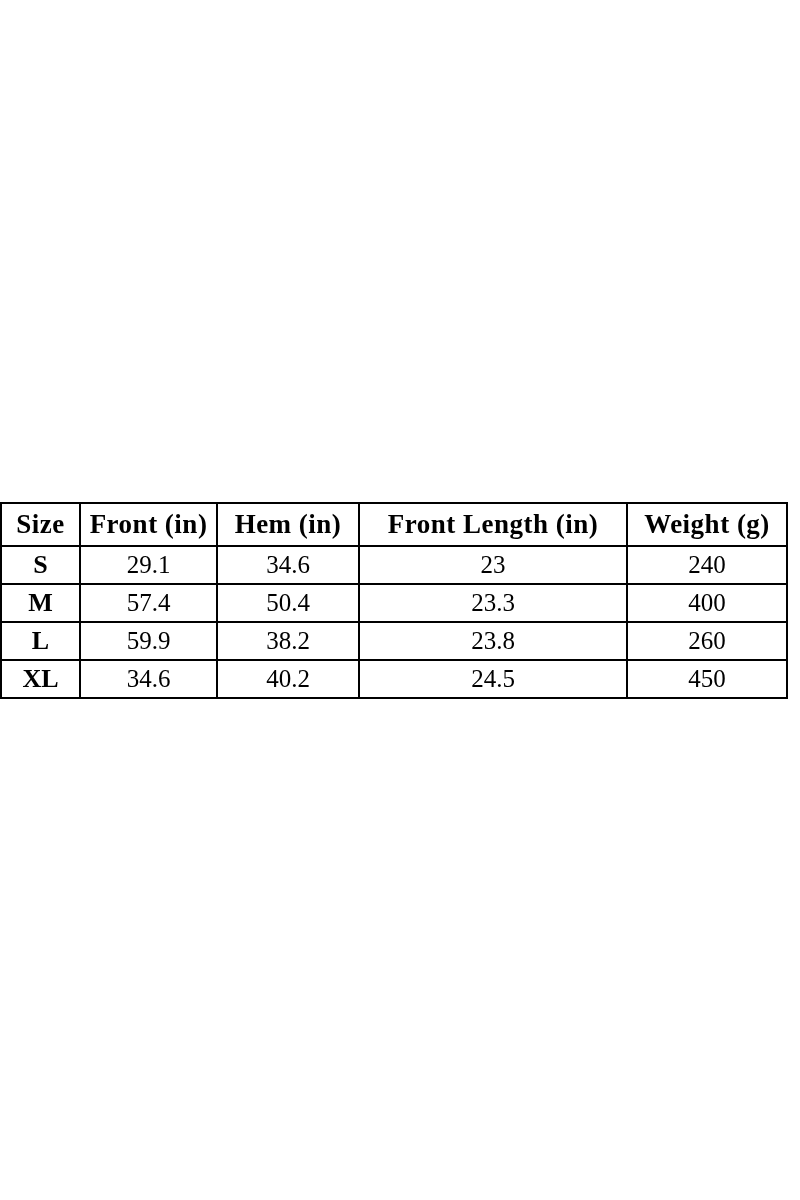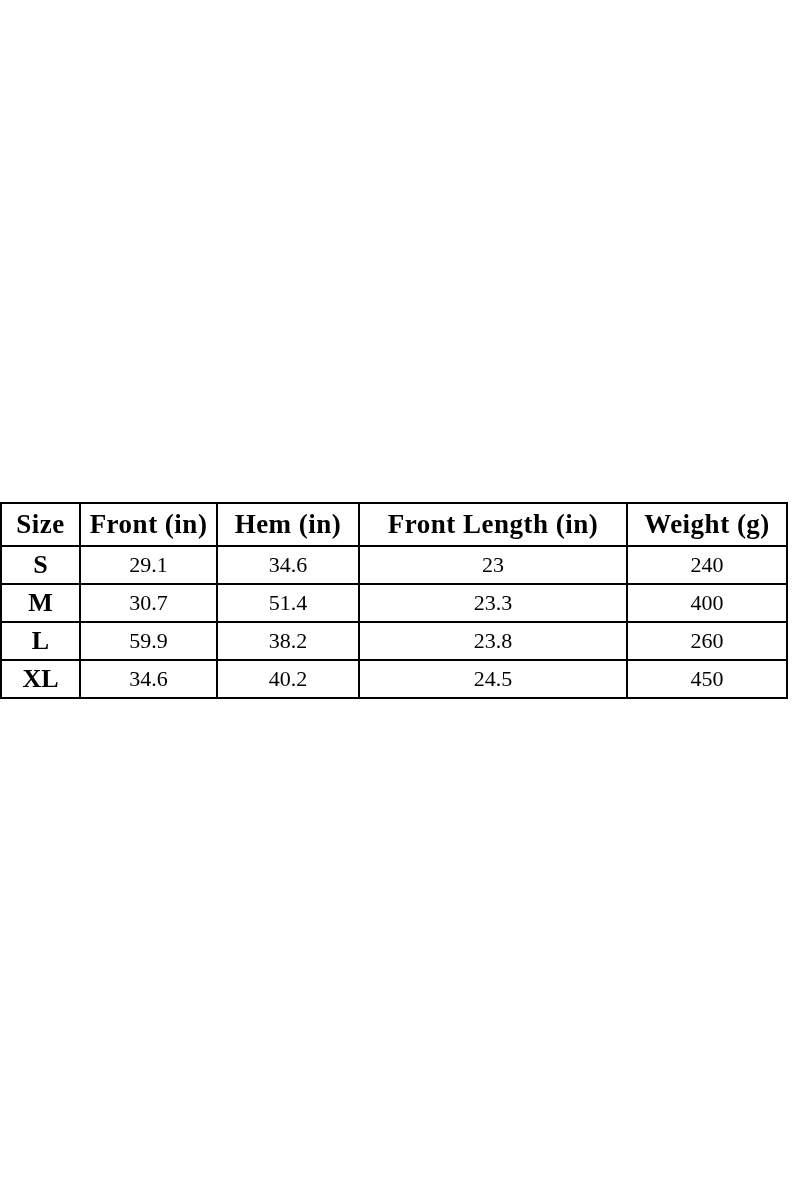--- a/index.html
+++ b/index.html
@@ -37,21 +37,21 @@
     white-space: nowrap;
   }
   table.size-chart th {
     height: 41px;
     font-size: 27px;
     font-weight: bold;
     letter-spacing: 0.5px;
   }
   table.size-chart td {
     height: 36px;
-    font-size: 22px;
+    font-size: 25px;
     font-weight: normal;
   }
   table.size-chart td.size-col {
     font-weight: bold;
     font-size: 26px;
   }
 </style>
 </head>
 <body>
 
@@ -76,22 +76,22 @@
     <tbody>
       <tr>
         <td class="size-col">S</td>
         <td>29.1</td>
         <td>34.6</td>
         <td>23</td>
         <td>240</td>
       </tr>
       <tr>
         <td class="size-col">M</td>
-        <td>30.7</td>
-        <td>51.4</td>
+        <td>57.4</td>
+        <td>50.4</td>
         <td>23.3</td>
         <td>400</td>
       </tr>
       <tr>
         <td class="size-col">L</td>
         <td>59.9</td>
         <td>38.2</td>
         <td>23.8</td>
         <td>260</td>
       </tr>

